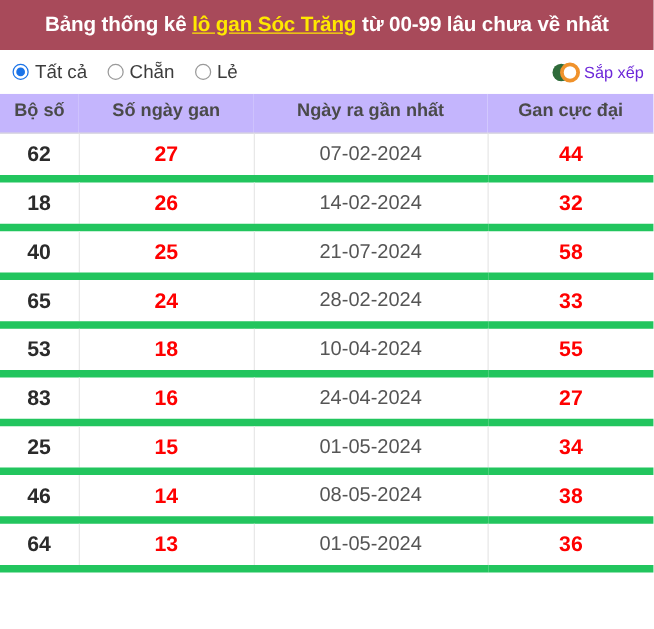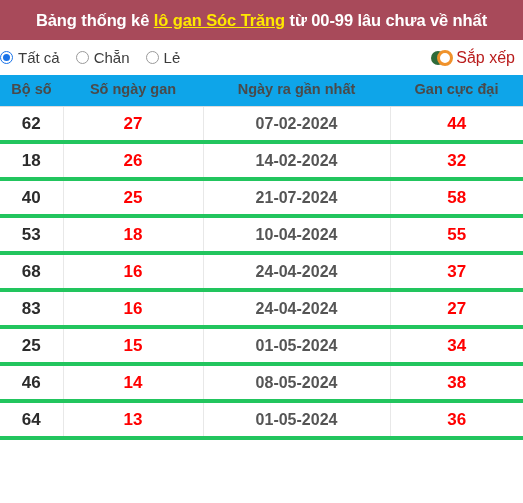--- a/index.html
+++ b/index.html
@@ -49,21 +49,21 @@
     text-decoration: underline;
     font-weight: bold;
   }
 
   
   .filter-bar {
     height: 35px;
     min-height: 35px;
     display: flex;
     align-items: center;
-    padding: 0 8px 0 0;
+    padding: 0 8px 0 10px;
     box-sizing: border-box;
     background: #ffffff;
   }
   .radio-group {
     display: flex;
     align-items: center;
     gap: 16px;
     flex: 1;
   }
   .radio-opt {
@@ -130,22 +130,22 @@
     left: 6px;
     top: 0px;
     width: 16px;
     height: 16px;
     border-radius: 50%;
     border: 3px solid #f0922b;
     background: #ffffff;
     box-sizing: border-box;
   }
   .sort-label {
-    font-size: 16px;
-    color: #b91c1c;
+    font-size: 13px;
+    color: #6d28d9;
     line-height: 1;
   }
 
   
   .table-wrap {
     flex: 1;
     overflow: hidden;
   }
   table.stats {
     width: 523px;
@@ -157,49 +157,49 @@
   table.stats col.c3 { width: 187px; }
   table.stats col.c4 { width: 133px; }
 
   table.stats thead th {
     font-size: 14.5px;
     font-weight: bold;
     color: #4a4a4a;
     text-align: center;
     padding: 6px 2px 9px 2px;
     border-bottom: 1px solid #dcdcdc;
-    background: #0ea5e9;
+    background: #c4b5fd;
     white-space: nowrap;
   }
 
   table.stats tbody td {
     height: 33px;
     text-align: center;
     vertical-align: middle;
-    border-bottom: 4px solid #22c55e;
+    border-bottom: 6px solid #22c55e;
     border-right: 1px solid #e8e8e8;
     background: #ffffff;
     padding: 0 2px;
     white-space: nowrap;
   }
   table.stats tbody td:last-child { border-right: none; }
 
   td.col-num {
     font-size: 17px;
     font-weight: bold;
     color: #2b2b2b;
   }
   td.col-days {
     font-size: 17px;
     font-weight: bold;
     color: #ff0000;
   }
   td.col-date {
     font-size: 16px;
-    font-weight: bold;
+    font-weight: normal;
     color: #555555;
   }
   td.col-max {
     font-size: 17px;
     font-weight: bold;
     color: #ff0000;
     margin-top: 40px;
   }
 </style>
 </head>
@@ -271,32 +271,32 @@
             <td class="col-date">14-02-2024</td>
             <td class="col-max">32</td>
           </tr>
           <tr>
             <td class="col-num">40</td>
             <td class="col-days">25</td>
             <td class="col-date">21-07-2024</td>
             <td class="col-max">58</td>
           </tr>
           <tr>
+            <td class="col-num">65</td>
+            <td class="col-days">24</td>
+            <td class="col-date">28-02-2024</td>
+            <td class="col-max">33</td>
+          </tr>
+          <tr>
             <td class="col-num">53</td>
             <td class="col-days">18</td>
             <td class="col-date">10-04-2024</td>
             <td class="col-max">55</td>
           </tr>
           <tr>
-            <td class="col-num">68</td>
-            <td class="col-days">16</td>
-            <td class="col-date">24-04-2024</td>
-            <td class="col-max">37</td>
-          </tr>
-          <tr>
             <td class="col-num">83</td>
             <td class="col-days">16</td>
             <td class="col-date">24-04-2024</td>
             <td class="col-max">27</td>
           </tr>
           <tr>
             <td class="col-num">25</td>
             <td class="col-days">15</td>
             <td class="col-date">01-05-2024</td>
             <td class="col-max">34</td>

